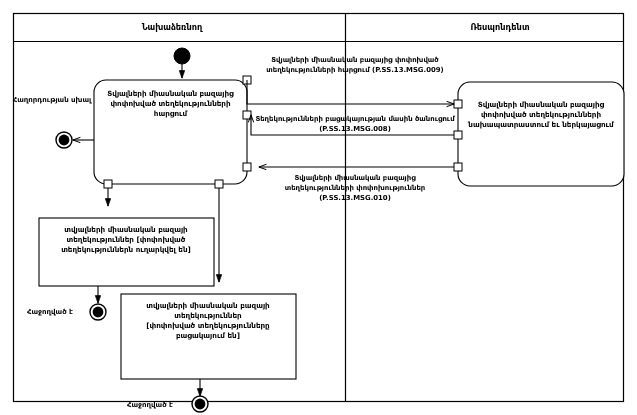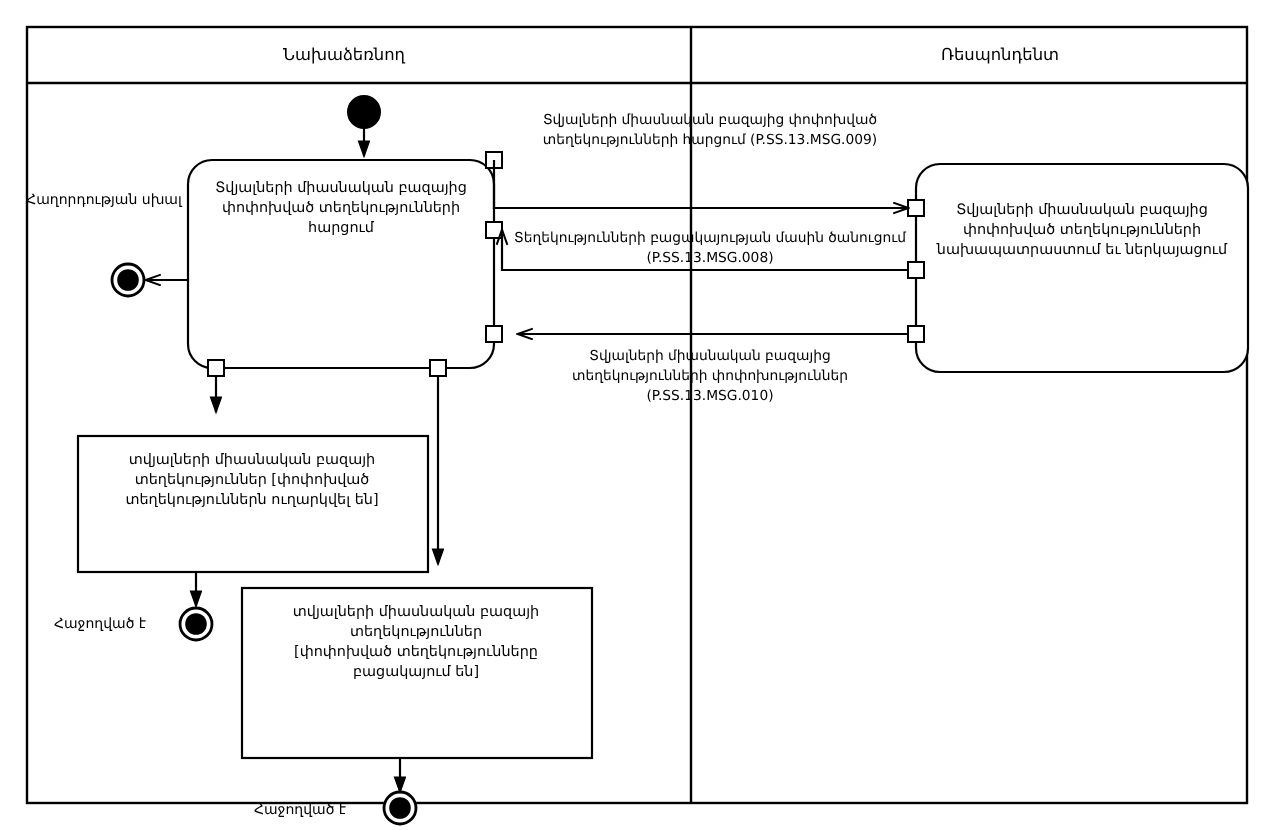--- a/index.html
+++ b/index.html
@@ -10,20 +10,21 @@
   body {
     font-family: "DejaVu Sans", "Liberation Sans", sans-serif;
     color: #000000;
   }
   #diagram-root {
     position: relative;
     width: 637px;
     height: 415px;
     background: #ffffff;
     overflow: hidden;
+    font-weight: bold;
   }
   svg.diagram-canvas {
     position: absolute;
     top: 0;
     left: 0;
     width: 637px;
     height: 415px;
   }
   .lane-border, .frame-border {
     fill: none;

